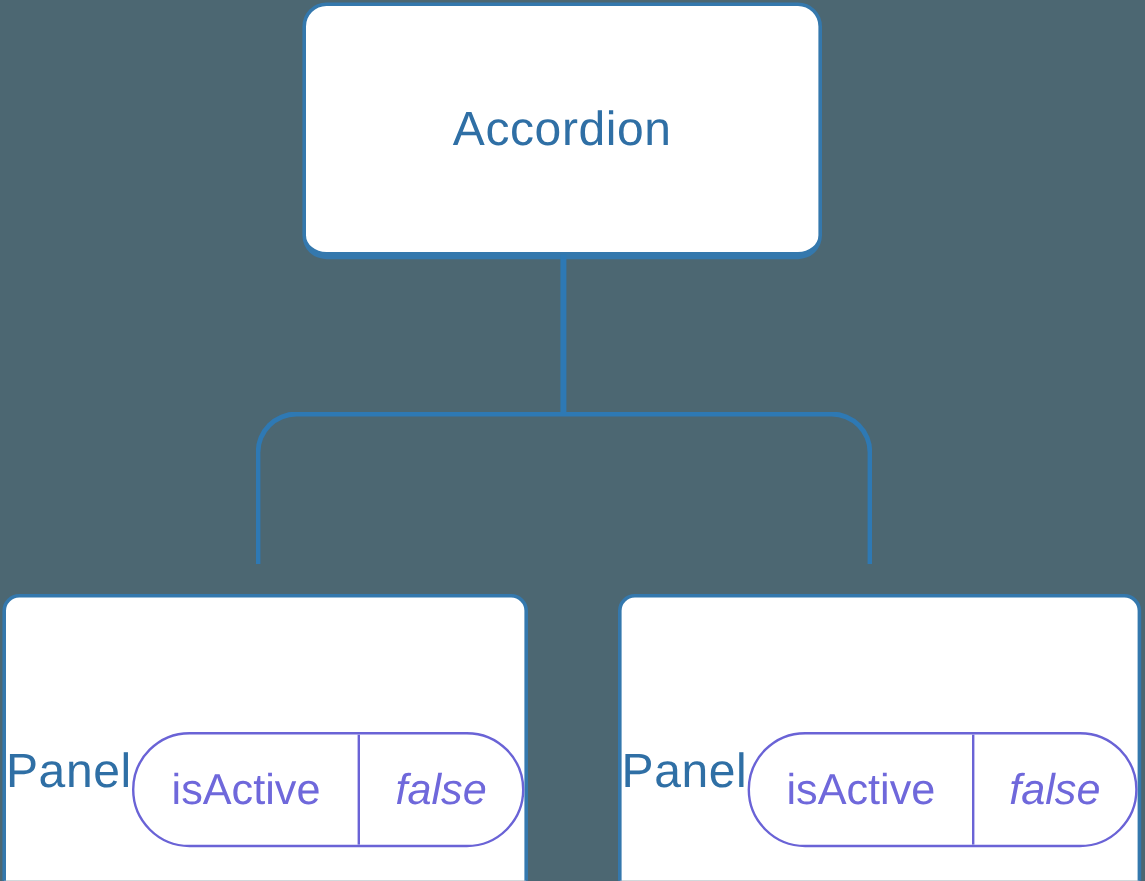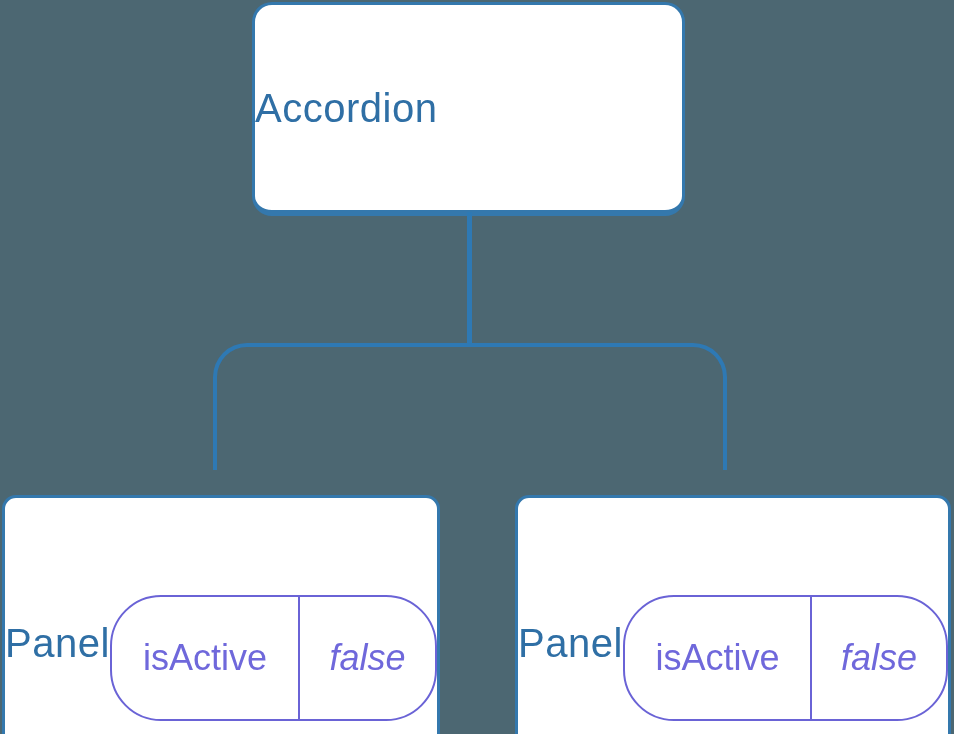--- a/index.html
+++ b/index.html
@@ -19,21 +19,21 @@
   
   .node{
     position:absolute;
     background:var(--node-bg);
     border:3px solid var(--stroke-blue);
     border-bottom-width:6px;
   }
   .root-node{
     left:252px;top:2px;width:433px;height:214px;
     border-radius:20px;
-    display:flex;align-items:center;
+    display:flex;align-items:center;justify-content:center;
   }
   .node-title{
     color:var(--text-blue);
     font-size:40px;
     line-height:46px;
     letter-spacing:0.5px;
     text-align:center;
     white-space:nowrap;
   }
   .panel-node{
@@ -57,21 +57,21 @@
     border-top:4px solid var(--line-blue);
     border-left:4px solid var(--line-blue);
     border-right:4px solid var(--line-blue);
     border-radius:34px 34px 0 0;
     background:transparent;
   }
 
   
   .pill{
     margin-top:30px;
-    width:367px;height:126px;
+    width:367px;height:96px;
     border:2.5px solid var(--stroke-purple);
     border-radius:51px;
     display:flex;
     overflow:hidden;
     background:var(--node-bg);
   }
   .pill-cell{
     display:flex;align-items:center;justify-content:center;
     color:var(--text-purple);
     font-size:36px;

